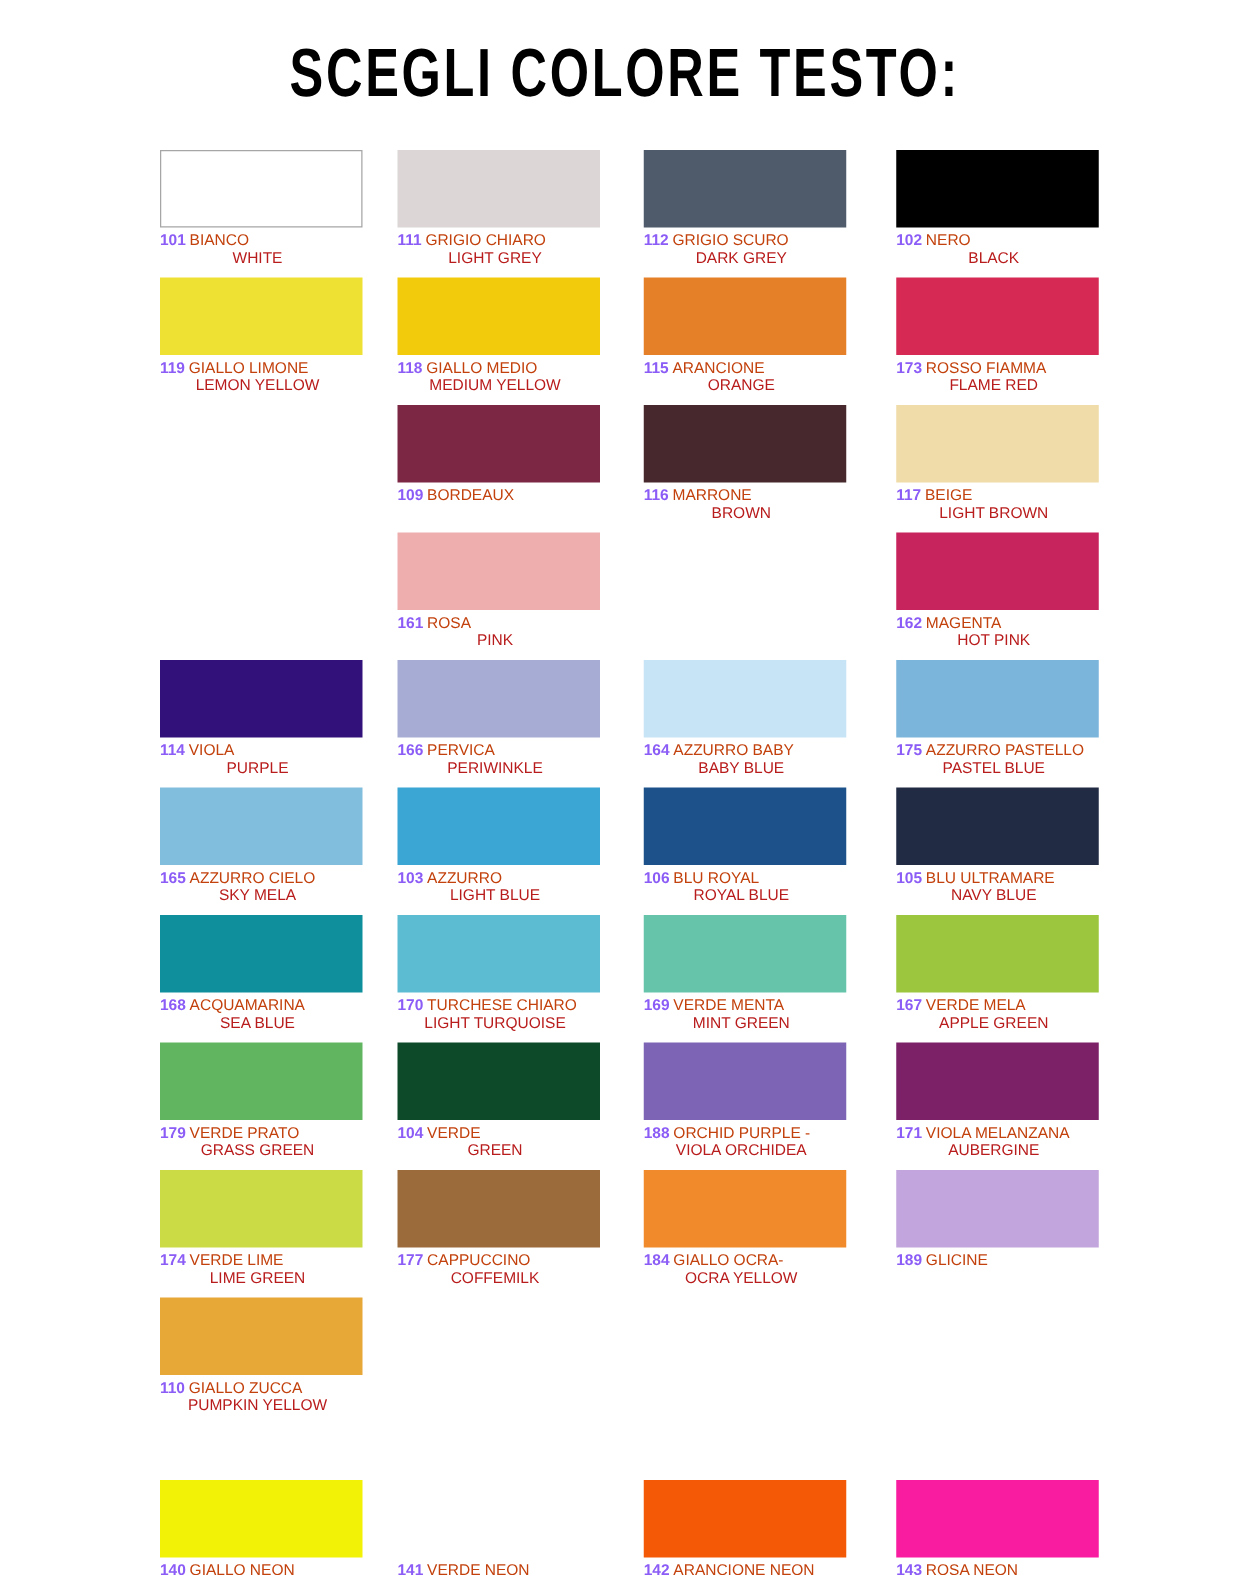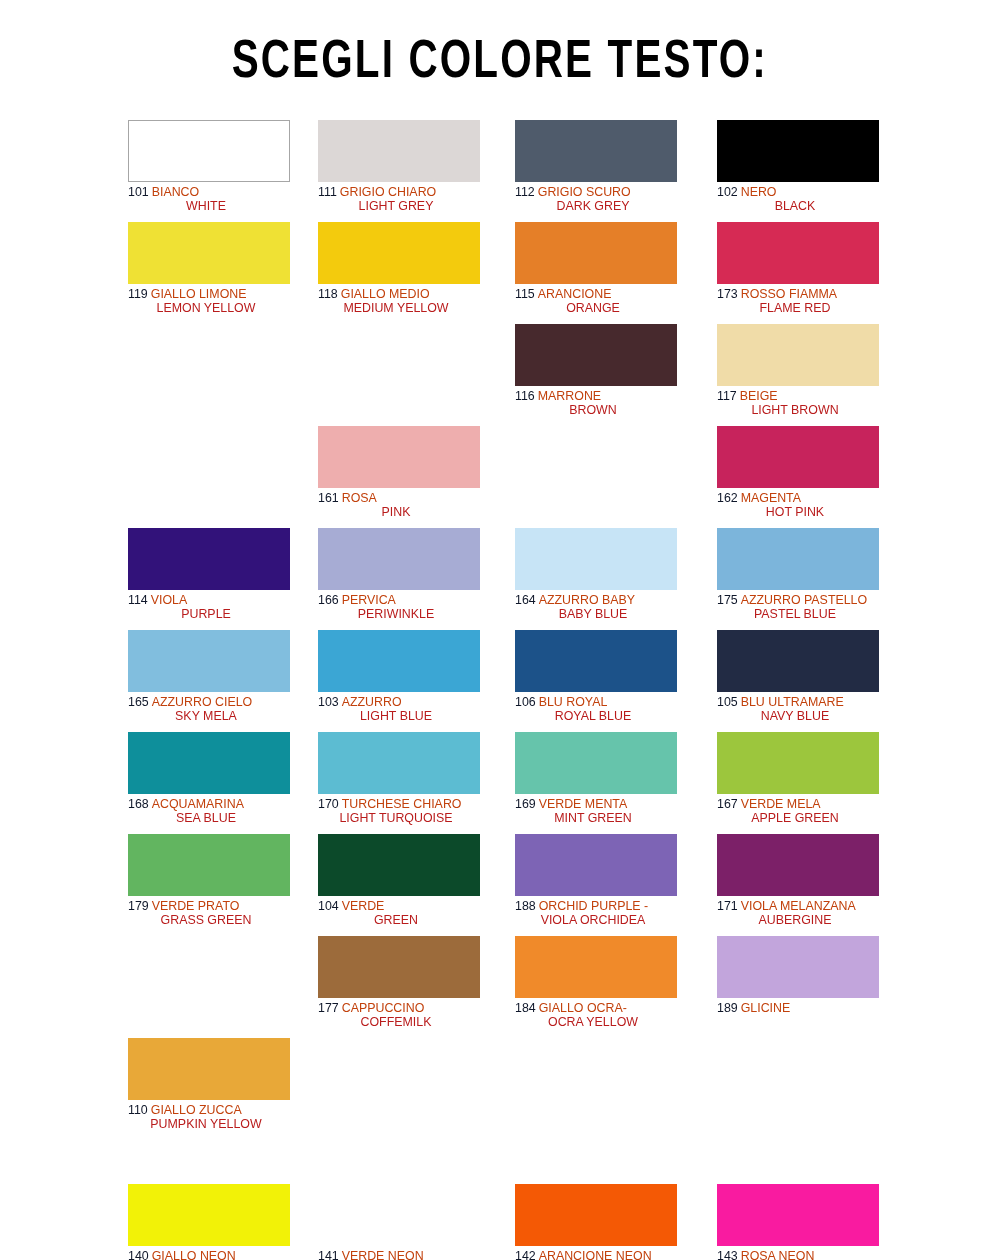--- a/index.html
+++ b/index.html
@@ -92,22 +92,22 @@
   .label .line1 {
     display: block;
     text-align: left;
   }
   .label .line2 {
     display: block;
     text-align: center;
     padding-right: 6px;
   }
   .label .code {
-    font-weight: 400;
-    color: #0f172a;
+    font-weight: 700;
+    color: #8b5cf6;
     margin-right: 3px;
   }
   .label .it {
     font-weight: 400;
     color: #c2410c;
   }
   .label .en {
     font-weight: 400;
     color: #b91c1c;
   }
@@ -176,20 +176,26 @@
         </div>
         <div class="cell c3">
           <div class="swatch" style="background: rgb(214, 42, 84);"></div>
           <div class="label">
             <span class="line1"><span class="code">173</span><span class="it">ROSSO FIAMMA</span></span>
             <span class="line2"><span class="en">FLAME RED</span></span>
           </div>
         </div>
       </div>
       <div class="row">
+        <div class="cell c1">
+          <div class="swatch" style="background: rgb(124, 39, 68);"></div>
+          <div class="label">
+            <span class="line1"><span class="code">109</span><span class="it">BORDEAUX</span></span>
+          </div>
+        </div>
         <div class="cell c2">
           <div class="swatch" style="background: rgb(71, 41, 45);"></div>
           <div class="label">
             <span class="line1"><span class="code">116</span><span class="it">MARRONE</span></span>
             <span class="line2"><span class="en">BROWN</span></span>
           </div>
         </div>
         <div class="cell c3">
           <div class="swatch" style="background: rgb(240, 220, 168);"></div>
           <div class="label">
@@ -328,20 +334,27 @@
         </div>
         <div class="cell c3">
           <div class="swatch" style="background: rgb(124, 32, 104);"></div>
           <div class="label">
             <span class="line1"><span class="code">171</span><span class="it">VIOLA MELANZANA</span></span>
             <span class="line2"><span class="en">AUBERGINE</span></span>
           </div>
         </div>
       </div>
       <div class="row">
+        <div class="cell c0">
+          <div class="swatch" style="background: rgb(202, 219, 70);"></div>
+          <div class="label">
+            <span class="line1"><span class="code">174</span><span class="it">VERDE LIME</span></span>
+            <span class="line2"><span class="en">LIME GREEN</span></span>
+          </div>
+        </div>
         <div class="cell c1">
           <div class="swatch" style="background: rgb(156, 107, 59);"></div>
           <div class="label">
             <span class="line1"><span class="code">177</span><span class="it">CAPPUCCINO</span></span>
             <span class="line2"><span class="en">COFFEMILK</span></span>
           </div>
         </div>
         <div class="cell c2">
           <div class="swatch" style="background: rgb(240, 138, 42);"></div>
           <div class="label">

